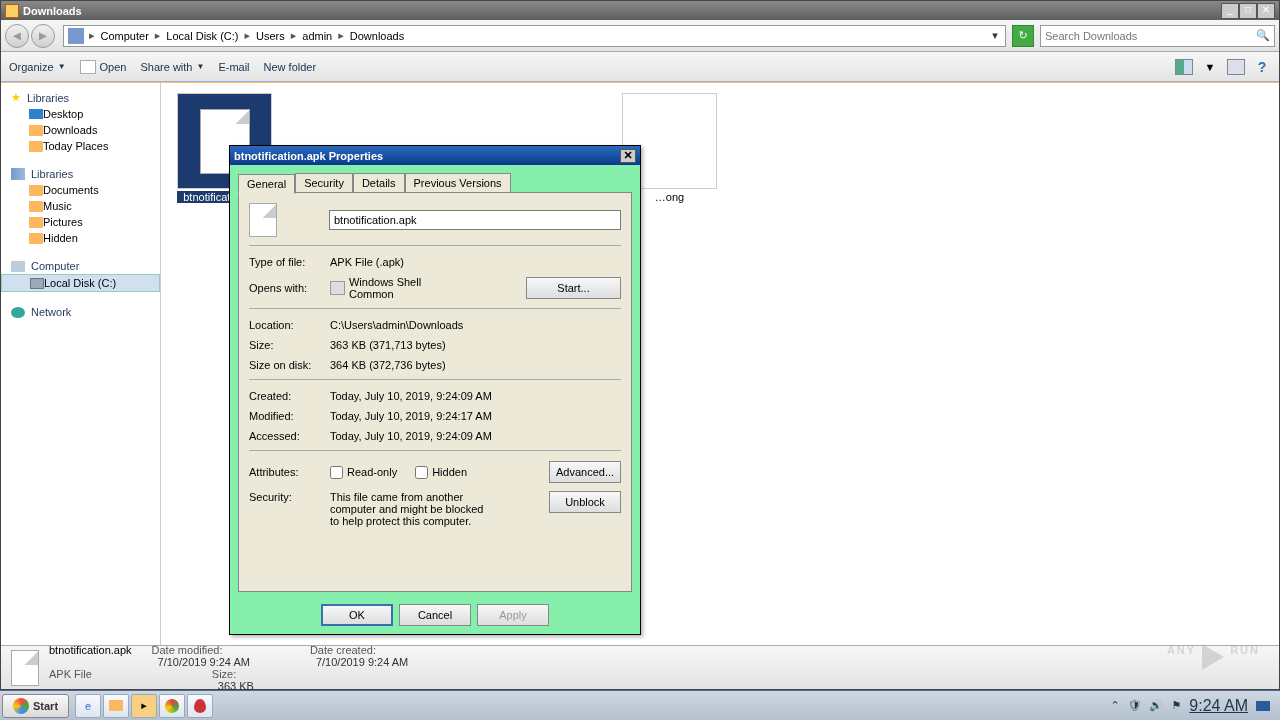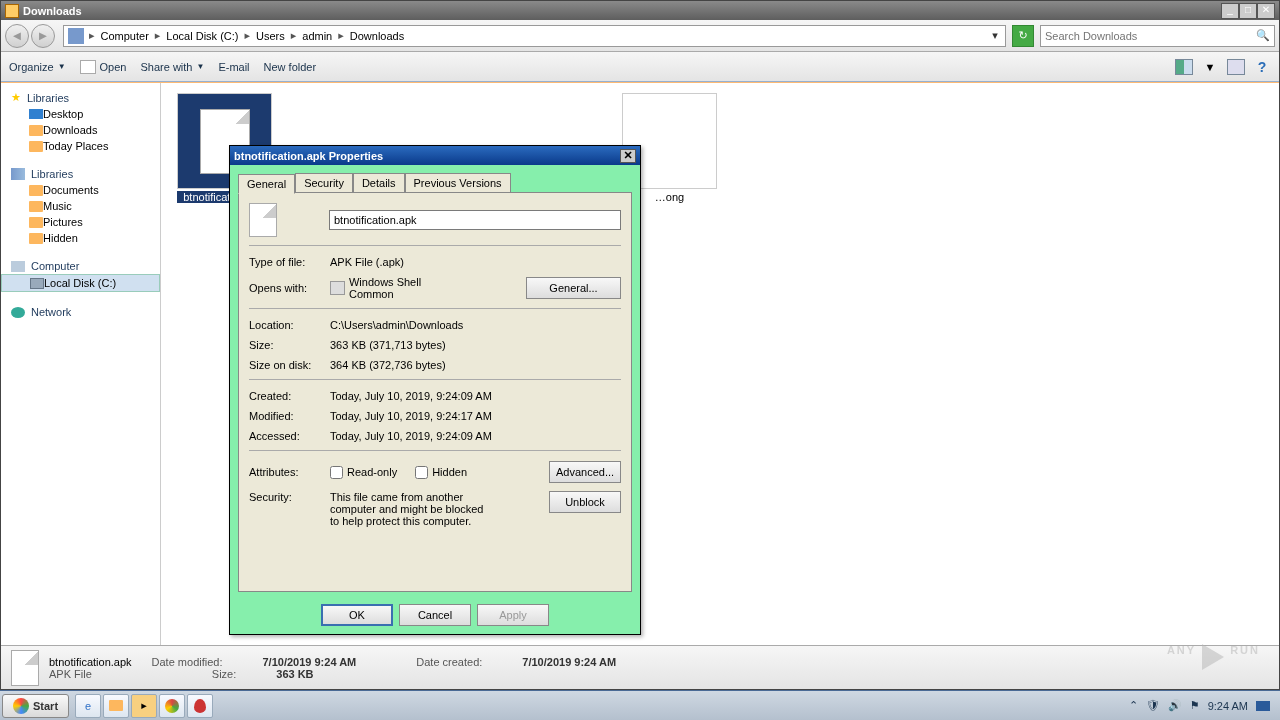--- a/index.html
+++ b/index.html
@@ -53,22 +53,22 @@
 .file-item.selected .fname { background:#1c3a6e; color:#fff; }
 .thumb { width:95px; height:96px; background:#fff; border:1px solid #ccc; margin-bottom:2px; display:flex; align-items:center; justify-content:center; }
 .thumb.sel-file { background:#1c3a6e; }
 .page-icon { width:50px; height:65px; background:#fff; border:1px solid #aaa; position:relative; }
 .page-icon:before { content:""; position:absolute; top:0; right:0; width:14px; height:14px; background:linear-gradient(135deg,#fff 50%,#ccc 50%); }
 .fname { font-size:11px; word-wrap:break-word; }
 
 .status-bar { position:absolute; bottom:0; left:0; right:0; height:44px; background:linear-gradient(to bottom,#f6f6f6,#e4e4e4); border-top:1px solid #aaa; display:flex; align-items:center; padding:4px 10px; gap:10px; }
 .status-bar .page-icon { width:28px; height:36px; }
 .status-bar .info { display:flex; flex-direction:column; }
-.status-bar .meta { display:flex; gap:40px; color:#555; }
-.status-bar .meta b { color:#333; font-weight:bold; }
+.status-bar .meta { display:flex; color:#555;flex-direction:column; }
+.status-bar .meta b { color:#333; font-weight:normal;margin-left:6px; }
 
 
 .dialog { position:absolute; left:229px; top:145px; width:412px; height:490px; background:#86efac; border:1px solid #000; box-shadow:2px 2px 4px rgba(0,0,0,0.3); }
 .dlg-title { height:19px; background:linear-gradient(to bottom,#2b6bbf,#0a3a8a); color:#fff; display:flex; align-items:center; padding:0 4px; font-weight:bold; }
 .dlg-title span { flex:1; }
 .dlg-title .close { width:16px; height:14px; background:#ccc; border:1px solid #555; color:#000; text-align:center; line-height:11px; cursor:pointer; }
 .dlg-body { padding:8px; }
 .tabs { display:flex; }
 .tab { padding:3px 8px; background:#ece9d8; border:1px solid #888; border-bottom:none; margin-right:0px; cursor:pointer; position:relative; }
 .tab.active { background:#ece9d8; z-index:2; top:1px; border-bottom:1px solid #ece9d8; margin-bottom:-1px; }
@@ -87,21 +87,21 @@
 .dlg-footer { display:flex; justify-content:center; gap:6px; padding:4px 10px; }
 
 
 .taskbar { position:absolute; bottom:0; left:0; right:0; height:30px; background:linear-gradient(to bottom,#cfd8e2,#b4c0ce); display:flex; align-items:center; padding:0 2px; border-top:1px solid #4a6a95; }
 .start-btn { height:24px; padding:0 10px; background:linear-gradient(to bottom,#fafafa,#dadada); border:1px solid #888; border-radius:3px; display:flex; align-items:center; gap:4px; cursor:pointer; font-weight:bold; color:#333; }
 .start-btn .orb { width:16px; height:16px; border-radius:50%; background:conic-gradient(#f44,#4a4,#48f,#fc0,#f44); }
 .task-icons { display:flex; gap:2px; margin-left:6px; }
 .task-icon { width:26px; height:24px; border:1px solid #9ab; background:linear-gradient(to bottom,#f8faff,#dde6f0); display:flex; align-items:center; justify-content:center; cursor:pointer; border-radius:2px; }
 .tray { margin-left:auto; display:flex; align-items:center; gap:8px; padding:0 8px; }
 .tray span { color:#1c3550; }
-.clock { font-size:11px; color:#1c3550; }
+.clock { font-size:16px; color:#1c3550;text-decoration:underline; }
 
 .watermark { position:absolute; right:20px; bottom:50px; font-size:38px; color:rgba(180,180,180,0.5); font-weight:bold; letter-spacing:2px; display:flex; align-items:flex-start; gap:6px; font-family:Arial; }
 .watermark .tri { width:0; height:0; border-left:22px solid rgba(180,180,180,0.5); border-top:13px solid transparent; border-bottom:13px solid transparent; }
 </style>
 </head>
 <body>
 
 <div class="explorer-window">
   <div class="title-bar">
     <div class="icon"></div>
@@ -287,21 +287,21 @@
       <div class="prow">
           <div class="plabel">Type of file:</div>
           <div class="pvalue">APK File (.apk)</div>
         </div>
       <div class="prow">
         <div class="plabel">Opens with:</div>
         <div class="pvalue" style="display:flex;align-items:center;gap:4px;width:130px;overflow:hidden">
             <span class="mini-icon" style="background:#ddd;border:1px solid #999"></span>
             <span>Windows Shell Common</span>
           </div>
-        <button class="dlg-btn" style="width:95px;margin-left:auto">General...</button>
+        <button class="dlg-btn" style="width:95px;margin-left:auto">Start...</button>
       </div>
       <hr class="hr">
       <div class="prow">
           <div class="plabel">Location:</div>
           <div class="pvalue">C:\Users\admin\Downloads</div>
         </div>
       <div class="prow">
           <div class="plabel">Size:</div>
           <div class="pvalue">363 KB (371,713 bytes)</div>
         </div>

